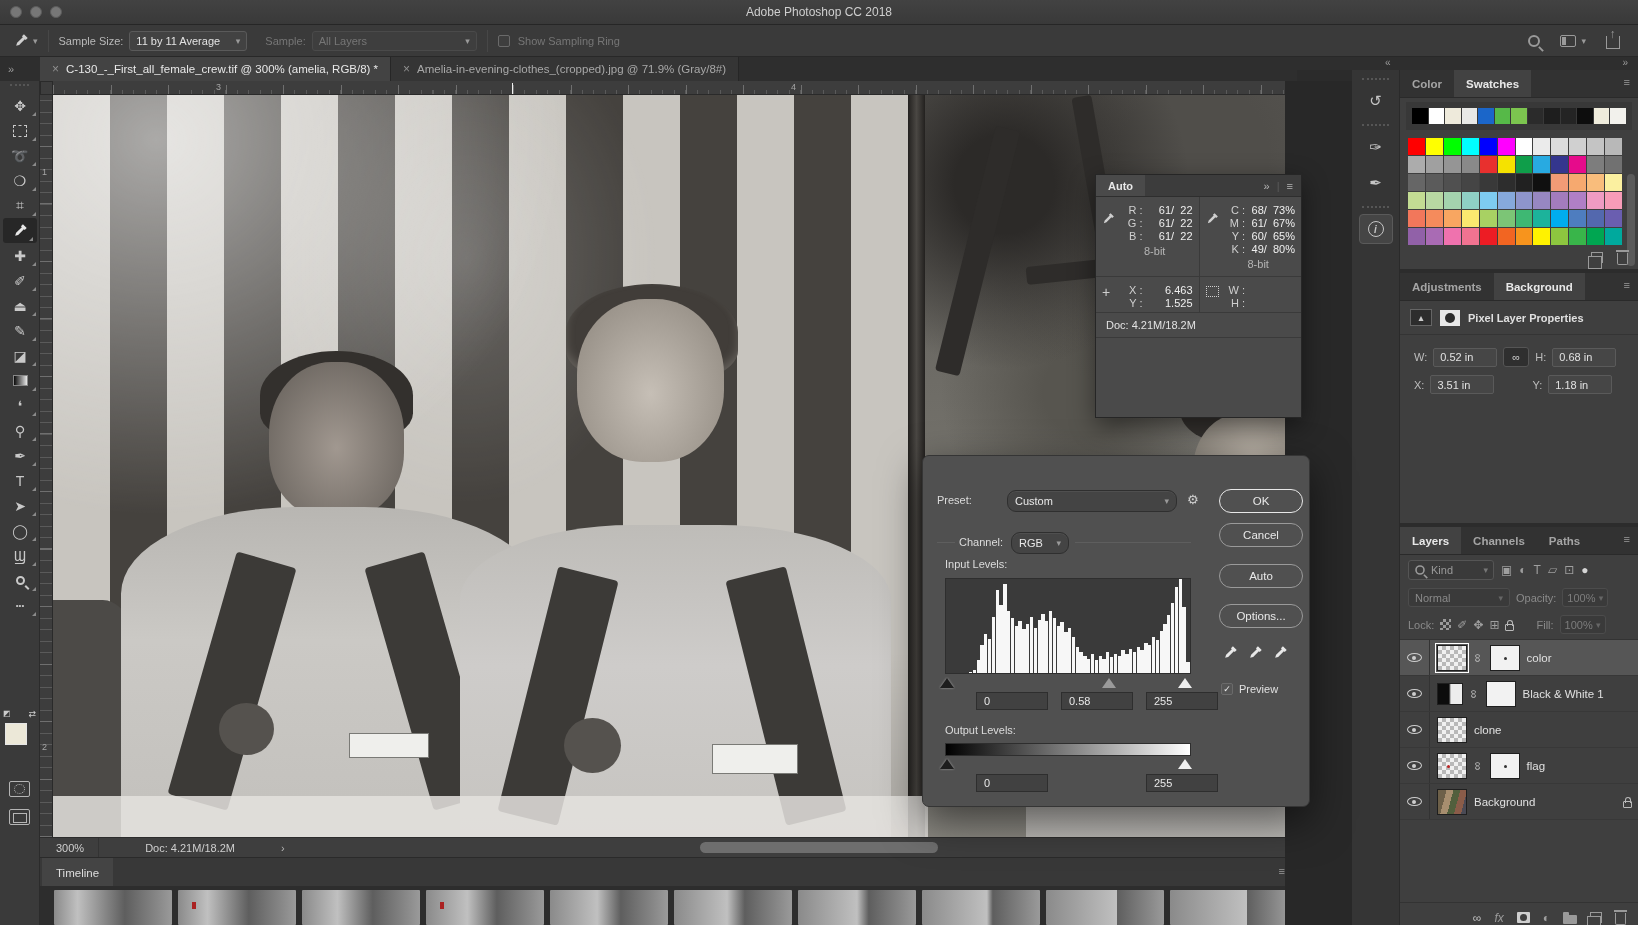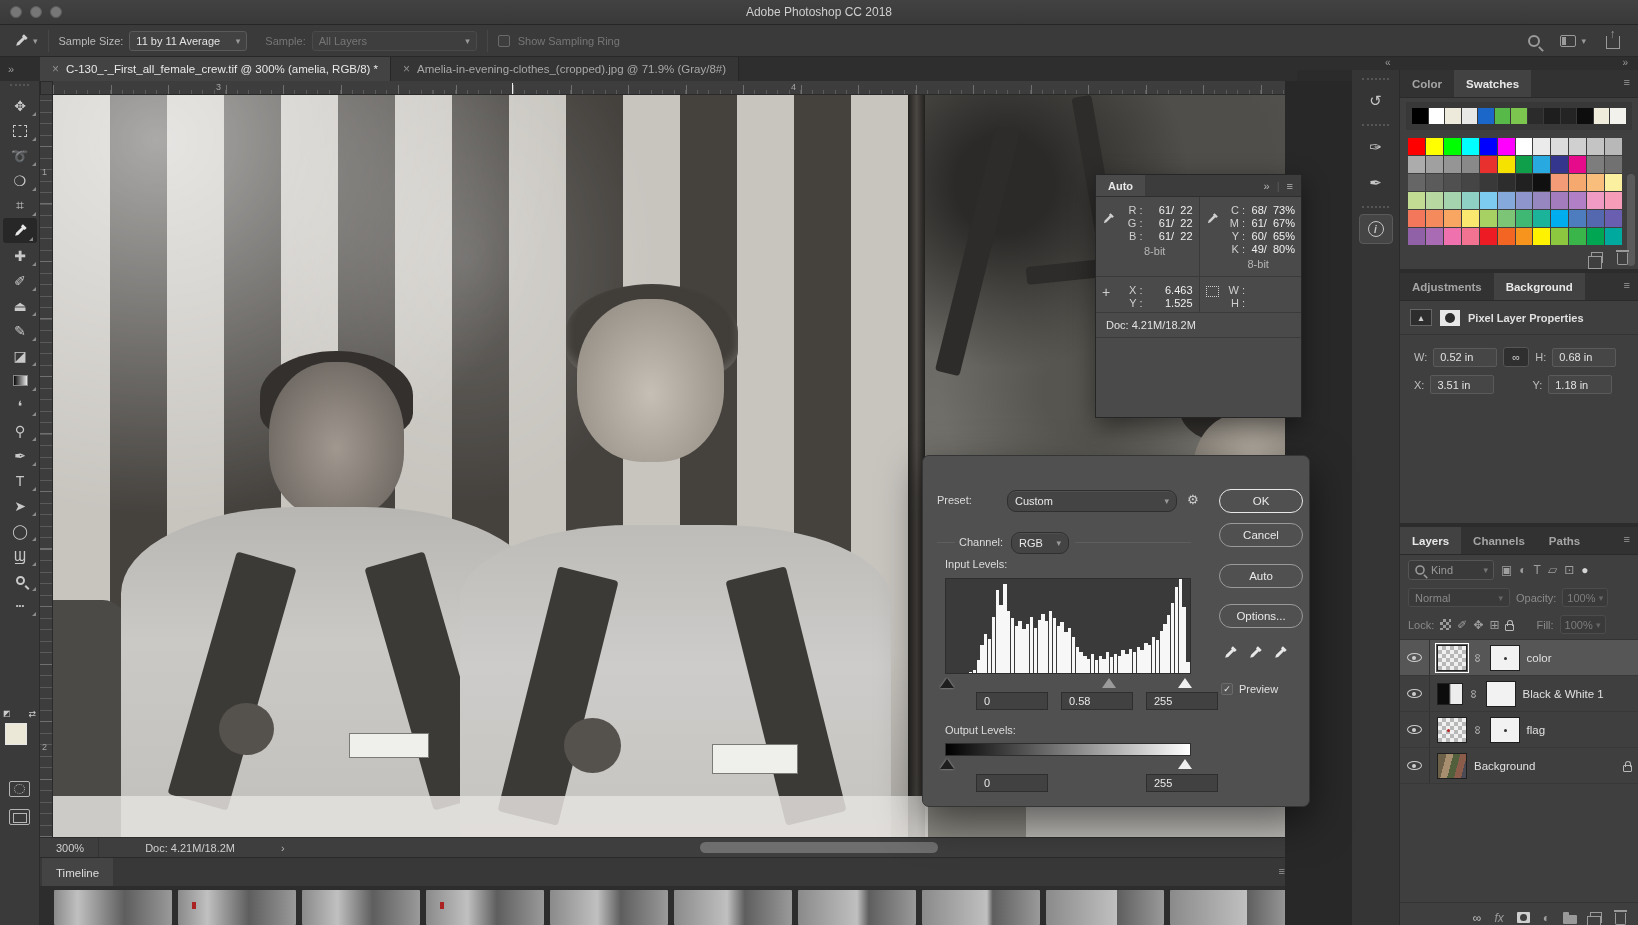--- a/index.html
+++ b/index.html
@@ -717,20 +717,27 @@
           <span class="layer-name">color</span>
         </div>
         <div class="layer-row">
           <div class="eye-cell">
             <span class="eye"></span>
           </div>
           <div class="thumb bw"></div>
           <span class="chain">∞</span>
           <div class="thumb mask"></div>
           <span class="layer-name">Black &amp; White 1</span>
+        </div>
+        <div class="layer-row">
+          <div class="eye-cell">
+            <span class="eye"></span>
+          </div>
+          <div class="thumb checker"></div>
+          <span class="layer-name">clone</span>
         </div>
         <div class="layer-row">
           <div class="eye-cell">
             <span class="eye"></span>
           </div>
           <div class="thumb checker" style="position: relative;">
             <span class="dot" style="background: rgb(187, 34, 34); left: 9px; top: 11px;"></span>
           </div>
           <span class="chain">∞</span>
           <div class="thumb mask">

